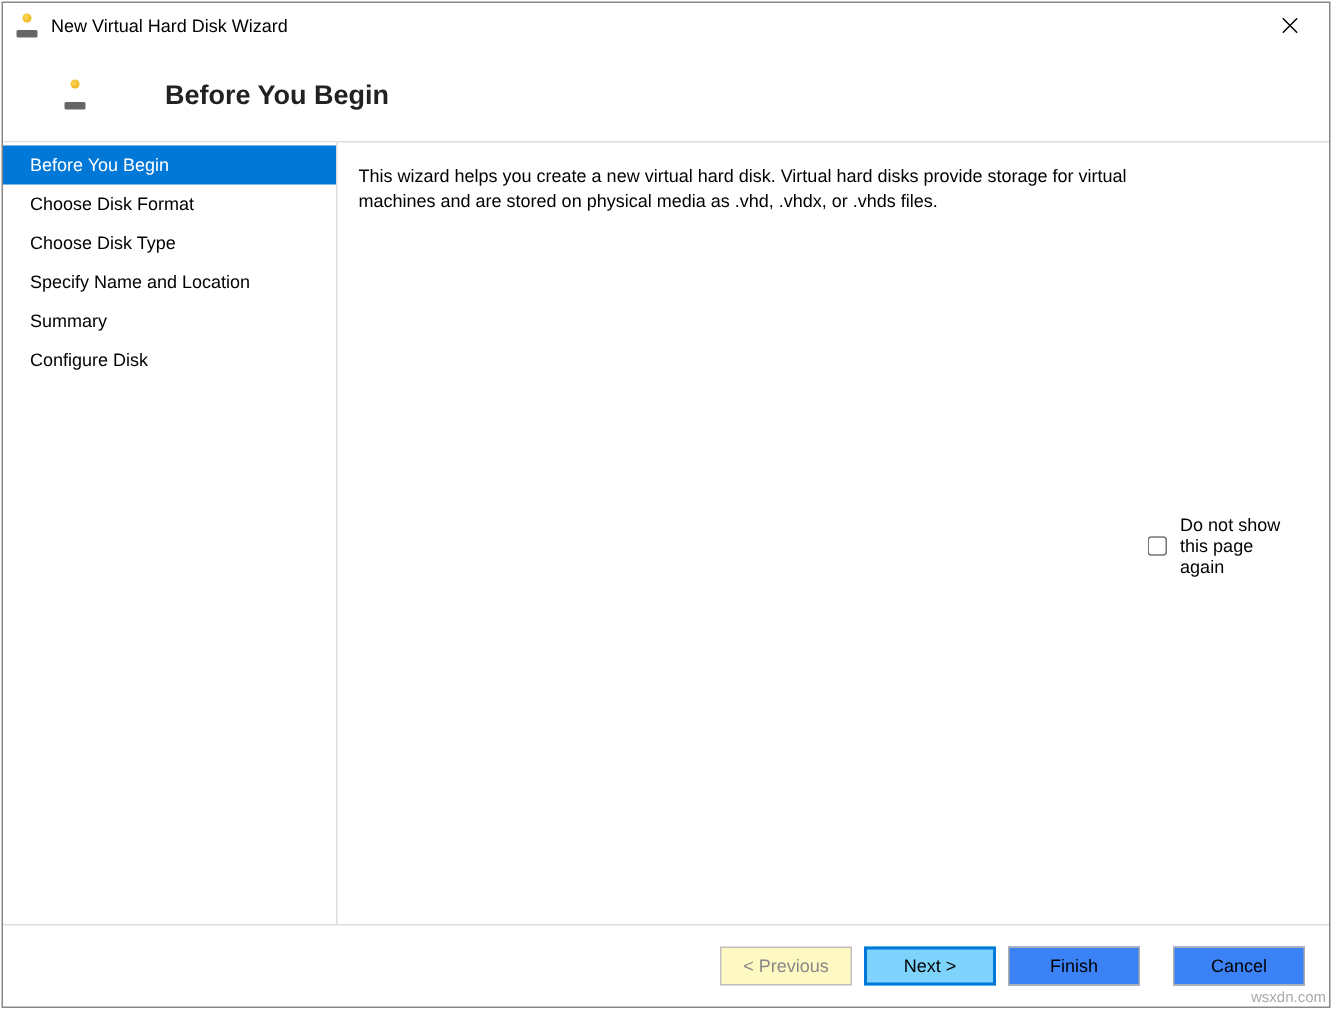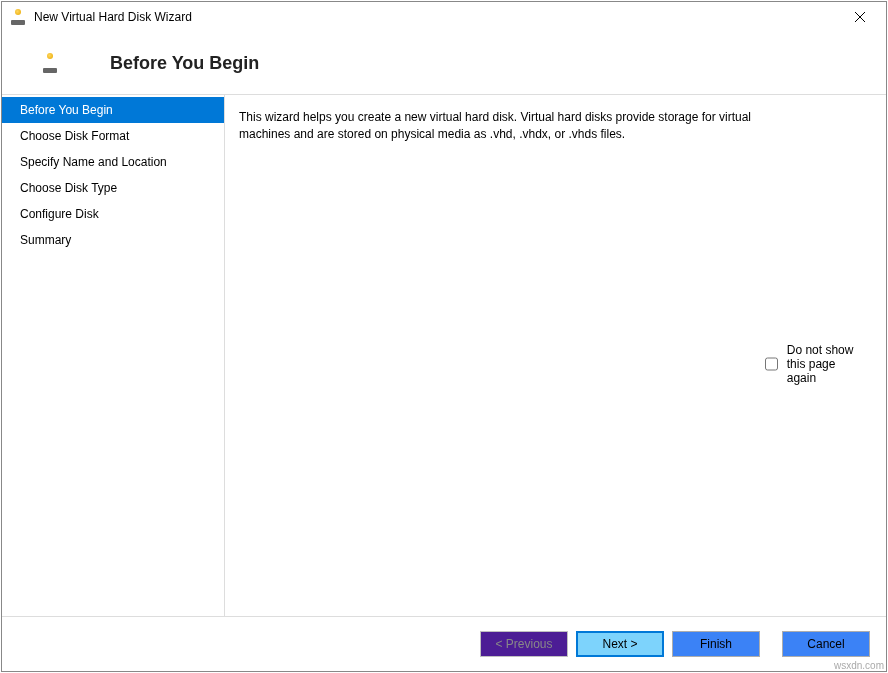--- a/index.html
+++ b/index.html
@@ -158,21 +158,21 @@
       background: #3b82f6;
       border: 1px solid #adadad;
       padding: 0 10px;
       cursor: default;
       display: inline-flex;
       align-items: center;
       justify-content: center;
     }
     .btn:disabled {
       color: #888;
-      background: #4c1d95;
+      background: #fef9c3;
       border-color: #c0c0c0;
       margin-left: 28px;
     }
     .btn.default {
       border: 2px solid #0078d7;
       background: #7dd3fc;
     }
     .watermark {
       position: fixed;
       right: 4px;
@@ -201,24 +201,24 @@
 
   <div class="header">
     <span class="big-icon hdd-icon"></span>
     <h1>Before You Begin</h1>
   </div>
 
   <div class="content">
     <div class="sidebar">
       <div class="step active">Before You Begin</div>
       <div class="step">Choose Disk Format</div>
+      <div class="step">Choose Disk Type</div>
       <div class="step">Specify Name and Location</div>
-      <div class="step">Choose Disk Type</div>
+      <div class="step">Summary</div>
       <div class="step">Configure Disk</div>
-      <div class="step">Summary</div>
     </div>
 
     <div class="main">
       <div class="body-text">This wizard helps you create a new virtual hard disk. Virtual hard disks provide storage for virtual machines and are stored on physical media as .vhd, .vhdx, or .vhds files.</div>
       <div class="spacer"></div>
       <div class="checkbox-row">
         <input type="checkbox" id="skip" style="">
         <label for="skip">Do not show this page again</label>
       </div>
     </div>

